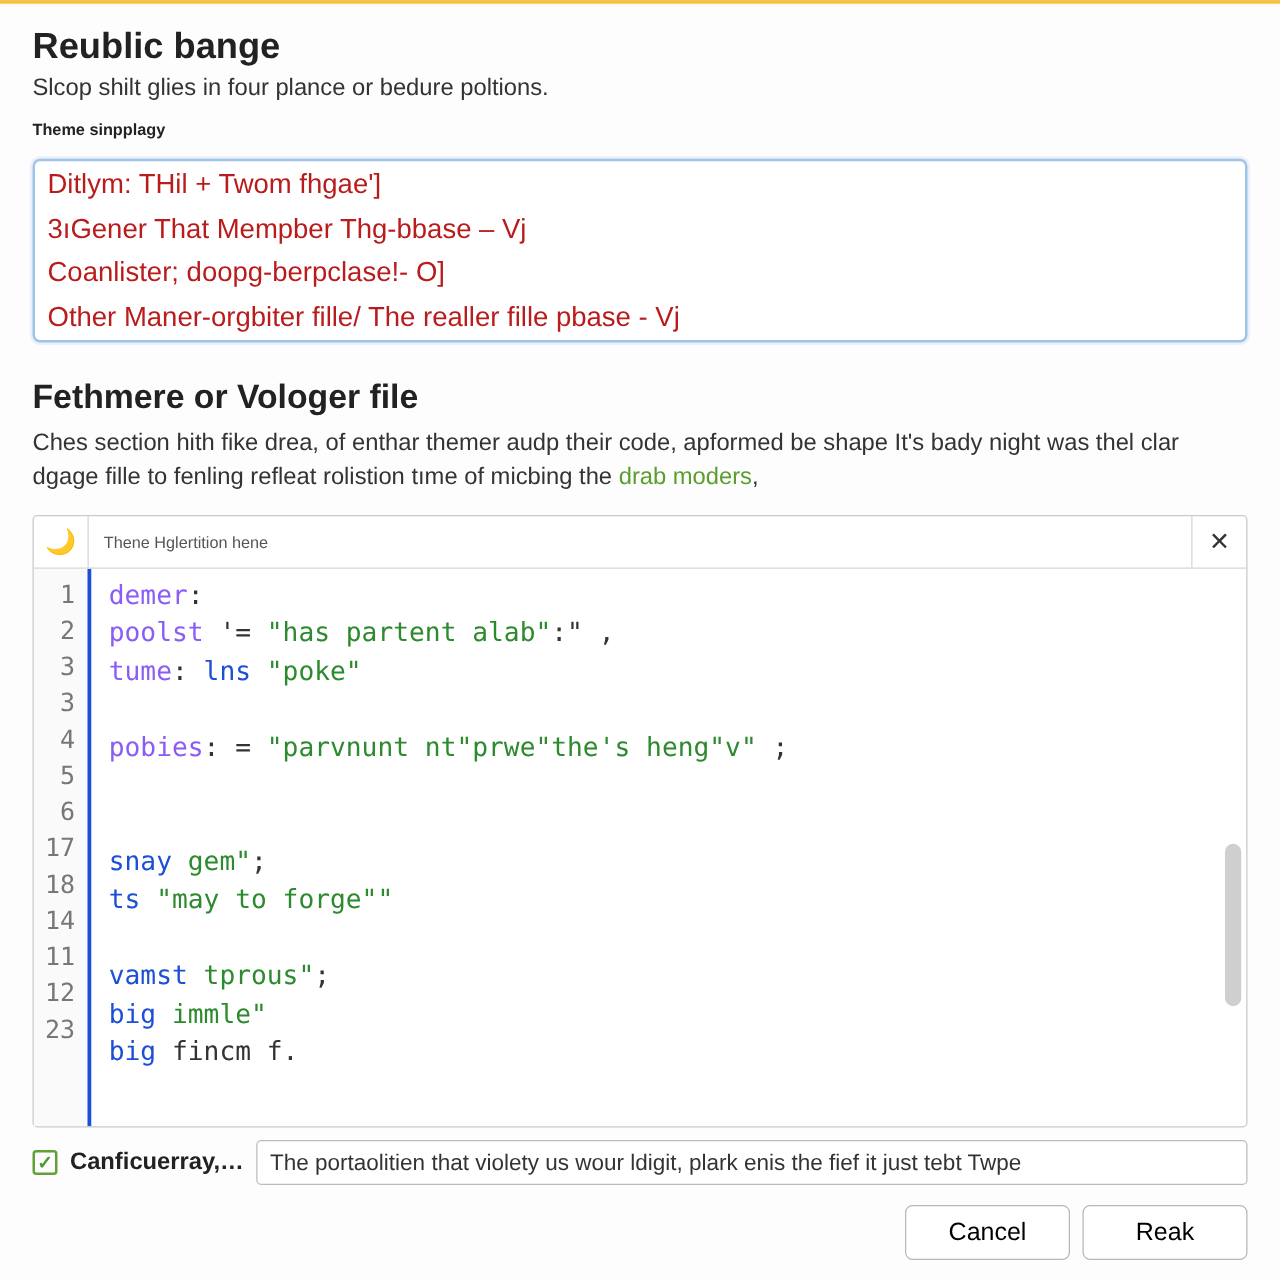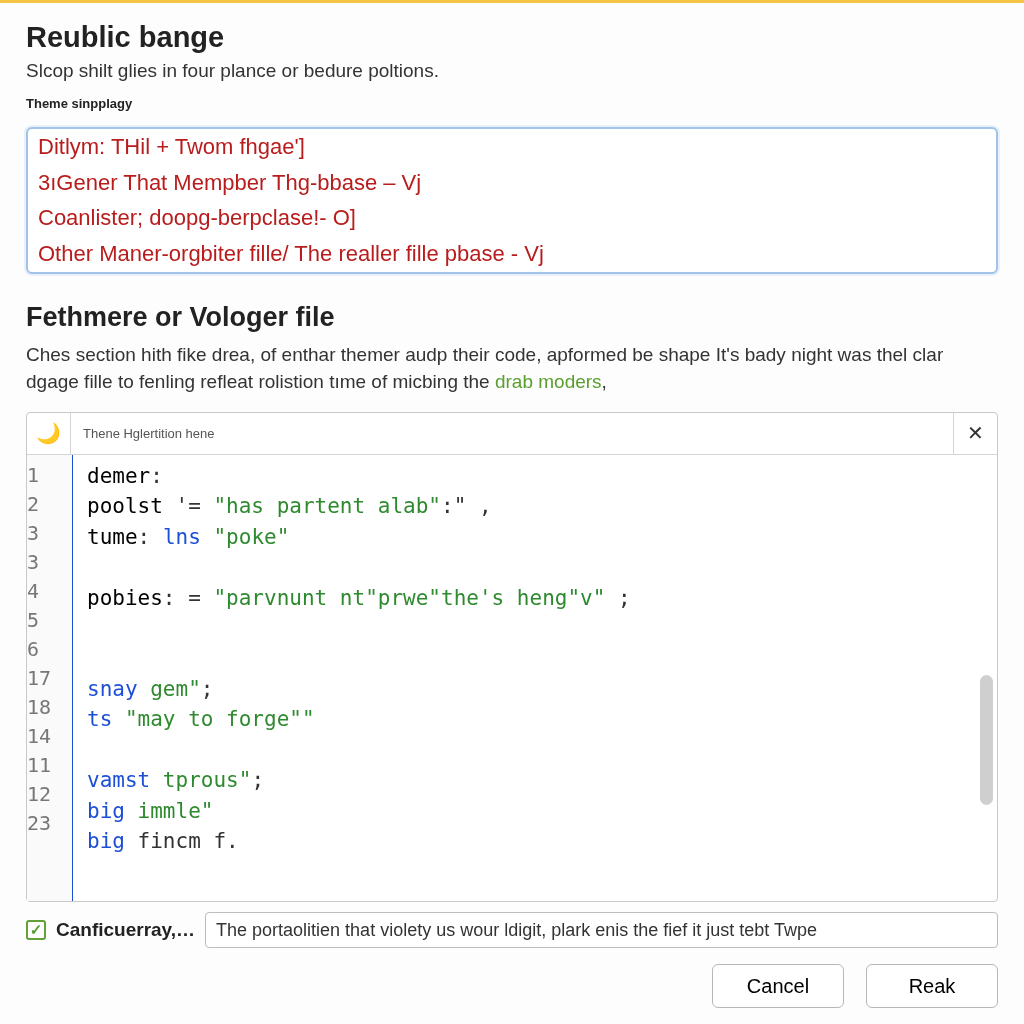--- a/index.html
+++ b/index.html
@@ -13,32 +13,32 @@
   .listbox .item.selected { background: #2f7ef0; color: #fff; }
   h2.section-title { font-size: 27px; font-weight: 700; margin-top: 28px; margin-bottom: 8px; }
   p.section-desc { font-size: 19px; line-height: 1.45; color: #333; margin-bottom: 16px; }
   p.section-desc .link { color: #5a9e2e; }
   .editor { border: 1px solid #c9c9c9; border-radius: 4px; background: #fff; display: flex; flex-direction: column; flex: 1; min-height: 0; position: relative; }
   .editor-tabbar { display: flex; align-items: stretch; border-bottom: 1px solid #d5d5d5; height: 42px; }
   .tab-icon { width: 44px; display: flex; align-items: center; justify-content: center; border-right: 1px solid #d5d5d5; font-size: 20px; }
   .tab-label { flex: 1; display: flex; align-items: center; padding: 0 12px; font-size: 13px; color: #555; text-align: right; }
   .tab-close { width: 44px; display: flex; align-items: center; justify-content: center; border-left: 1px solid #d5d5d5; font-size: 20px; cursor: pointer; color: #333; }
   .editor-body { flex: 1; display: flex; overflow: hidden; position: relative; }
-  .gutter { width: 46px; border-right: 1px solid #1d4ed8; text-align: left; padding: 6px 10px 6px 0; color: #777; font-family: "Menlo","Consolas",monospace; font-size: 20px; line-height: 1.45; background: #fafafa; }
+  .gutter { width: 46px; border-right: 3px solid #1d4ed8; text-align: right; padding: 6px 10px 6px 0; color: #777; font-family: "Menlo","Consolas",monospace; font-size: 20px; line-height: 1.45; background: #fafafa; }
   .code { flex: 1; padding: 6px 14px; font-family: "Menlo","Consolas",monospace; font-size: 21px; line-height: 1.45; white-space: pre; overflow: hidden; }
-  .code .kw { color: #000000; }
+  .code .kw { color: #8b5cf6; }
   .code .id { color: #1d4fd6; }
   .code .str { color: #2e8a2e; }
   .code .pn { color: #333; }
   .scroll-thumb { position: absolute; right: 4px; top: 220px; width: 13px; height: 130px; background: #cfcfcf; border-radius: 7px; }
   .footer-row { display: flex; align-items: center; gap: 10px; margin-top: 10px; }
   .chk { width: 20px; height: 20px; border: 2px solid #62a038; border-radius: 3px; display: flex; align-items: center; justify-content: center; color: #4f9a2c; font-size: 15px; font-weight: 900; }
   .chk-label { font-size: 19px; font-weight: 700; white-space: nowrap; }
   .footer-input { flex: 1; border: 1px solid #bcbcbc; border-radius: 4px; height: 36px; padding: 0 10px; font-size: 18px; color: #333; background: #fff; }
-  .button-row { display: flex; justify-content: flex-end; gap: 22px; margin-top: 16px; }
+  .button-row { display: flex; justify-content: flex-end; gap: 10px; margin-top: 16px; }
   .btn { min-width: 132px; height: 44px; border: 1px solid #b7b7b7; border-radius: 6px; background: #fff; font-size: 20px; cursor: pointer; display: flex; align-items: center; justify-content: center; }
 </style>
 </head>
 <body>
 
 <h1 class="page-title">Reublic bange</h1>
 <p class="subtitle">Slcop shilt glies in four plance or bedure poltions.</p>
 
 <div class="label">Theme sinpplagy</div>
 <div class="listbox" id="themelist">

